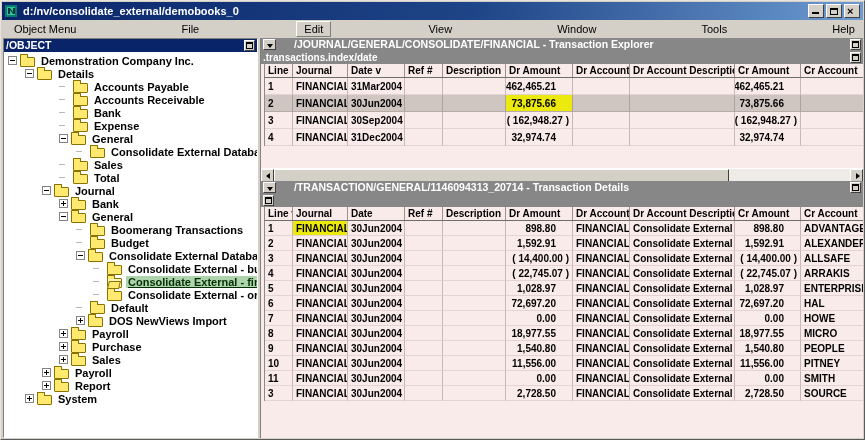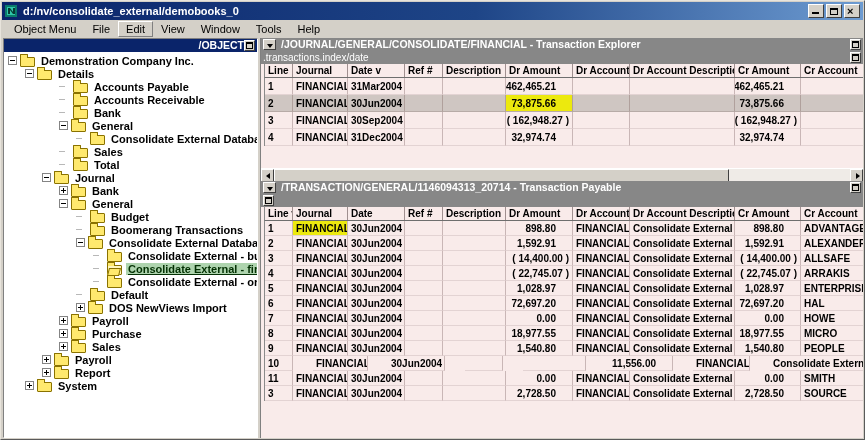--- a/index.html
+++ b/index.html
@@ -23,36 +23,36 @@
   .winbtn{
     width:16px;height:14px;background:#d4d0c8;position:relative;
     border:1px solid;border-color:#fff #404040 #404040 #fff;cursor:default;
   }
   .glyph-min{position:absolute;left:3px;bottom:3px;width:7px;height:2px;background:#000;}
   .glyph-max{position:absolute;left:3px;top:3px;width:8px;height:7px;border:1px solid #000;border-top:2px solid #000;}
   .glyph-close{position:absolute;left:2px;top:0px;font-size:11px;font-weight:bold;color:#000;line-height:12px;}
   
   .menubar{
     position:absolute;left:1px;top:19px;right:1px;height:17px;
-    display:flex;align-items:center;font-size:11px;color:#000;padding-left:4px;
+    display:flex;align-items:center;font-size:11px;color:#000;padding-left:4px;justify-content:space-between;
   }
   .menu-item{padding:1px 7px;border:1px solid transparent;white-space:nowrap;}
   .menu-item.raised{border-color:#fff #808080 #808080 #fff;background:#d4d0c8;}
   
   .workspace{position:absolute;left:1px;top:36px;right:1px;bottom:1px;background:var(--c-chrome,#d4d0c8);}
   
   .tree-pane{
     position:absolute;left:1px;top:1px;width:255px;bottom:0;
     background:#fff;border:1px solid;border-color:#808080 #fff #fff #808080;
     overflow:hidden;display:flex;flex-direction:column;
   }
   .blue-header{
     height:13px;background:var(--c-titlebar,#0a246a);color:#fff;
     font-size:10.5px;font-weight:bold;display:flex;align-items:center;
-    padding:0 2px;flex:none;text-align:right;
+    padding:0 2px;flex:none;
   }
   .blue-header .hdr-label{flex:1;line-height:13px;}
   .boxbtn{
     width:11px;height:11px;background:#d4d0c8;flex:none;position:relative;
     border:1px solid;border-color:#fff #404040 #404040 #fff;cursor:default;
   }
   .boxbtn::before{content:"";position:absolute;left:1px;top:1px;width:5px;height:4px;border:1px solid #000;border-top-width:2px;}
   .tree{flex:1;overflow:hidden;padding-top:2px;}
   .tree-row{height:13px;display:flex;align-items:center;white-space:nowrap;font-size:11px;font-weight:bold;color:#000;}
   .expander{
@@ -73,28 +73,28 @@
   }
   .folder.open{background:#fff6bd;}
   .folder.open::after{content:"";position:absolute;right:1px;top:2px;width:10px;height:6px;background:var(--c-folder,#ffe96e);border:1px solid #8a7200;transform:skewX(-14deg);}
   .tree-label{padding:0 2px;line-height:12px;}
   .tree-label.selected{background:var(--c-treesel,#aed4ae);color:#033003;text-decoration:underline;}
   
   .right-area{position:absolute;left:258px;top:1px;right:0;bottom:0;display:flex;flex-direction:column;}
   .panel{display:flex;flex-direction:column;overflow:hidden;border-left:1px solid #808080;}
   .panel-titlebar{
     height:13px;flex:none;background:var(--c-panel,#878787);color:#fff;
-    display:flex;align-items:center;padding:0 2px;gap:5px;
+    display:flex;align-items:center;padding:0 2px;gap:18px;
   }
   .panel-title{flex:1;font-size:10.5px;font-weight:bold;line-height:13px;white-space:nowrap;overflow:hidden;}
   .panel-pathbar{
     height:13px;flex:none;background:var(--c-panel,#878787);color:#fff;
     display:flex;align-items:center;padding:0 2px;gap:3px;
   }
-  .panel-path{flex:1;font-size:10px;font-weight:normal;white-space:nowrap;overflow:hidden;}
+  .panel-path{flex:1;font-size:10px;font-weight:bold;white-space:nowrap;overflow:hidden;}
   .dropbtn{
     width:13px;height:11px;flex:none;background:#d4d0c8;position:relative;
     border:1px solid;border-color:#fff #404040 #404040 #fff;
   }
   .dropbtn::before{
     content:"";position:absolute;left:3px;top:4px;width:0;height:0;
     border-left:3px solid transparent;border-right:3px solid transparent;border-top:4px solid #000;
   }
   .grid{flex:1;background:var(--c-tablebg,#f9ebea);overflow:hidden;padding-left:3px;}
   .grid-header{display:flex;height:14px;border-bottom:1px solid #6e6e6e;border-left:1px solid #8a8a8a;}
@@ -197,20 +197,26 @@
             <span class="folder"></span>
             <span class="tree-label">Accounts Receivable</span>
           </div>
           <div class="tree-row" style="padding-left: 55px;">
             <span class="stub"></span>
             <span class="expander none" style="width: 4px; border-color: transparent;"></span>
             <span class="folder"></span>
             <span class="tree-label">Bank</span>
           </div>
           <div class="tree-row" style="padding-left: 55px;">
+            <span class="stub"></span>
+            <span class="expander none" style="width: 4px; border-color: transparent;"></span>
+            <span class="folder"></span>
+            <span class="tree-label">Expense</span>
+          </div>
+          <div class="tree-row" style="padding-left: 55px;">
             <span class="expander minus"></span>
             <span class="folder"></span>
             <span class="tree-label">General</span>
           </div>
           <div class="tree-row" style="padding-left: 72px;">
             <span class="stub"></span>
             <span class="expander none" style="width: 4px; border-color: transparent;"></span>
             <span class="folder"></span>
             <span class="tree-label">Consolidate External Databases Bal</span>
           </div>
@@ -238,27 +244,27 @@
           </div>
           <div class="tree-row" style="padding-left: 55px;">
             <span class="expander minus"></span>
             <span class="folder"></span>
             <span class="tree-label">General</span>
           </div>
           <div class="tree-row" style="padding-left: 72px;">
             <span class="stub"></span>
             <span class="expander none" style="width: 4px; border-color: transparent;"></span>
             <span class="folder"></span>
+            <span class="tree-label">Boomerang Transactions</span>
+          </div>
+          <div class="tree-row" style="padding-left: 72px;">
+            <span class="stub"></span>
+            <span class="expander none" style="width: 4px; border-color: transparent;"></span>
+            <span class="folder"></span>
             <span class="tree-label">Budget</span>
-          </div>
-          <div class="tree-row" style="padding-left: 72px;">
-            <span class="stub"></span>
-            <span class="expander none" style="width: 4px; border-color: transparent;"></span>
-            <span class="folder"></span>
-            <span class="tree-label">Boomerang Transactions</span>
           </div>
           <div class="tree-row" style="padding-left: 72px;">
             <span class="expander minus"></span>
             <span class="folder"></span>
             <span class="tree-label">Consolidate External Databases</span>
           </div>
           <div class="tree-row" style="padding-left: 89px;">
             <span class="stub"></span>
             <span class="expander none" style="width: 4px; border-color: transparent;"></span>
             <span class="folder"></span>
@@ -399,21 +405,21 @@
           <span class="strack">
               <span class="sthumb"></span>
             </span>
           <span class="sarrow right"></span>
         </div>
       </div>
 
       <div class="panel" id="details-panel" style="flex:1;">
         <div class="panel-titlebar">
           <span class="dropbtn"></span>
-          <span class="panel-title">/TRANSACTION/GENERAL/1146094313_20714 - Transaction Payable</span>
+          <span class="panel-title">/TRANSACTION/GENERAL/1146094313_20714 - Transaction Details</span>
           <span class="boxbtn"></span>
         </div>
         <div class="panel-pathbar">
           <span class="boxbtn"></span>
         </div>
         <div class="grid" id="details-grid">
             <div class="grid-header">
               <span class="gh-cell" style="width: 28px;">Line v</span>
               <span class="gh-cell" style="width: 55px;">Journal</span>
               <span class="gh-cell" style="width: 57px;">Date</span>
@@ -526,21 +532,21 @@
               <span class="g-cell" style="width: 55px; height: 15px;">FINANCIAL</span>
               <span class="g-cell" style="width: 57px; height: 15px;">30Jun2004</span>
               <span class="g-cell" style="width: 38px; height: 15px;"></span>
               <span class="g-cell" style="width: 63px; height: 15px;"></span>
               <span class="g-cell num" style="width: 67px; height: 15px;">1,540.80</span>
               <span class="g-cell" style="width: 57px; height: 15px;">FINANCIAL</span>
               <span class="g-cell" style="width: 105px; height: 15px;">Consolidate External Dat</span>
               <span class="g-cell num" style="width: 66px; height: 15px;">1,540.80</span>
               <span class="g-cell" style="width: 67px; height: 15px;">PEOPLE</span>
             </div>
-            <div class="grid-row" style="height: 15px; gap: 20px;">
+            <div class="grid-row" style="height: 15px;">
               <span class="g-cell" style="width: 28px; height: 15px;">10</span>
               <span class="g-cell" style="width: 55px; height: 15px;">FINANCIAL</span>
               <span class="g-cell" style="width: 57px; height: 15px;">30Jun2004</span>
               <span class="g-cell" style="width: 38px; height: 15px;"></span>
               <span class="g-cell" style="width: 63px; height: 15px;"></span>
               <span class="g-cell num" style="width: 67px; height: 15px;">11,556.00</span>
               <span class="g-cell" style="width: 57px; height: 15px;">FINANCIAL</span>
               <span class="g-cell" style="width: 105px; height: 15px;">Consolidate External Dat</span>
               <span class="g-cell num" style="width: 66px; height: 15px;">11,556.00</span>
               <span class="g-cell" style="width: 67px; height: 15px;">PITNEY</span>

